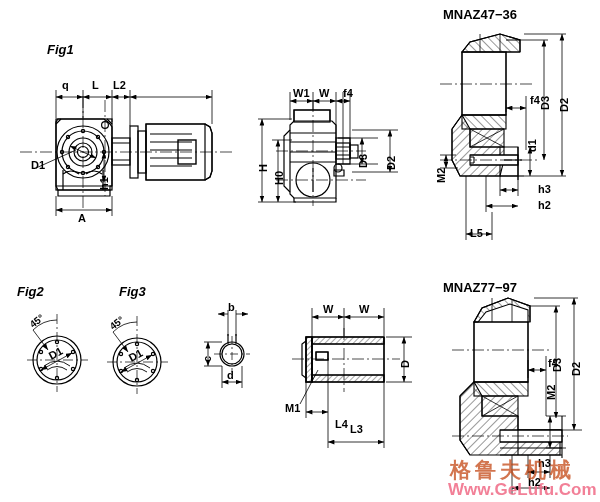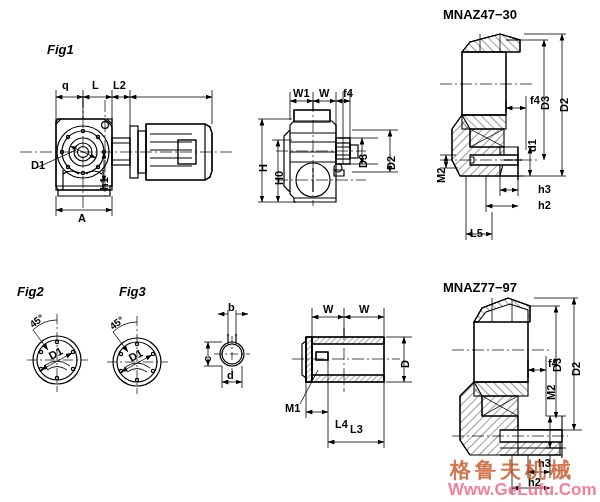--- a/index.html
+++ b/index.html
@@ -460,21 +460,21 @@
   <div class="lbl dim" style="left:78px;top:213px;">A</div>
 
   <div class="lbl dim" style="left:293px;top:88px;">W1</div>
   <div class="lbl dim" style="left:319px;top:88px;">W</div>
   <div class="lbl dim" style="left:343px;top:88px;">f4</div>
   <div class="lbl dim rot90" style="left:258px;top:172px;">H</div>
   <div class="lbl dim rot90" style="left:274px;top:185px;">H0</div>
   <div class="lbl dim rot90" style="left:358px;top:168px;">D3</div>
   <div class="lbl dim rot90" style="left:386px;top:170px;">D2</div>
 
-  <div class="lbl sec-title" style="left:443px;top:8px;">MNAZ47−30</div>
+  <div class="lbl sec-title" style="left:443px;top:8px;">MNAZ47−36</div>
   <div class="lbl dim" style="left:530px;top:95px;">f4</div>
   <div class="lbl dim rot90" style="left:540px;top:110px;">D3</div>
   <div class="lbl dim rot90" style="left:559px;top:112px;">D2</div>
   <div class="lbl dim rot90" style="left:527px;top:152px;">d1</div>
   <div class="lbl dim rot90" style="left:436px;top:183px;">M2</div>
   <div class="lbl dim" style="left:538px;top:184px;">h3</div>
   <div class="lbl dim" style="left:538px;top:200px;">h2</div>
   <div class="lbl dim" style="left:470px;top:228px;">L5</div>
 
   <div class="lbl fig-title" style="left:17px;top:285px;">Fig2</div>

